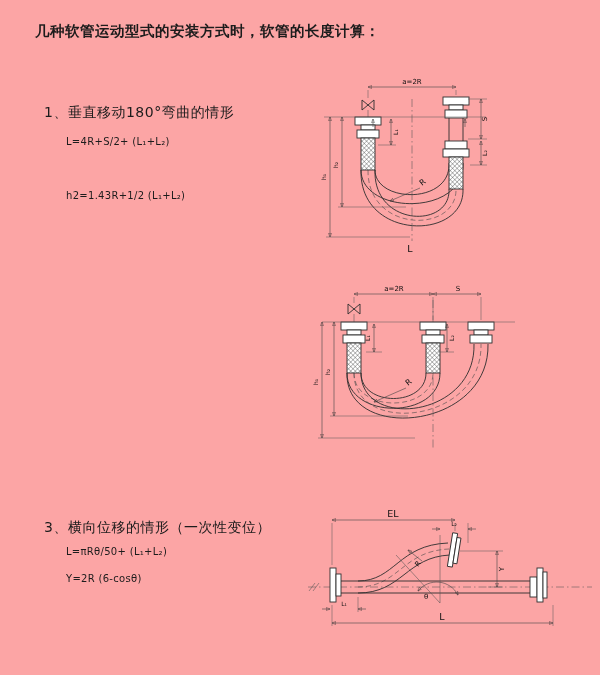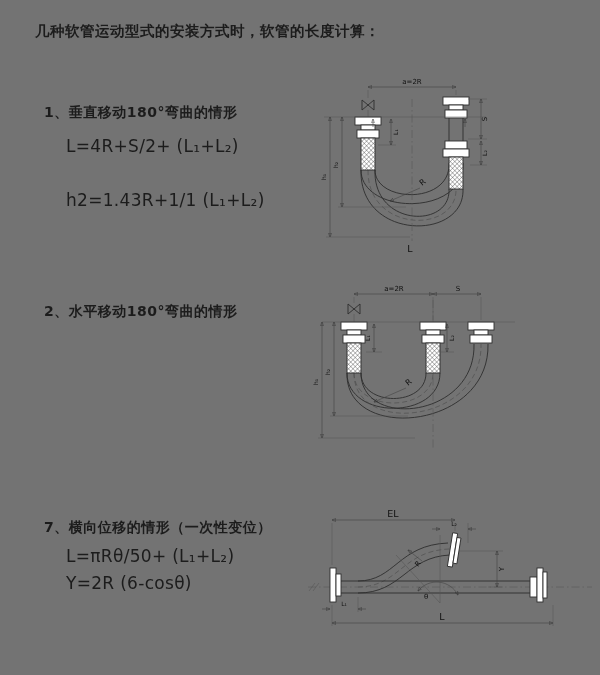--- a/index.html
+++ b/index.html
@@ -1,20 +1,20 @@
 <!DOCTYPE html>
 <html><head>
 <meta charset="utf-8">
 <style>
   html,body{margin:0;padding:0;background:#fff;}
-  .page{position:relative;width:600px;height:675px;background:#737373;overflow:hidden;
+  .page{position:relative;width:600px;height:675px;background:#fca5a5;overflow:hidden;
         font-family:"DejaVu Sans","Liberation Sans",sans-serif;color:#1c1c1c;}
   .title{position:absolute;left:35px;top:22px;font-size:14.5px;font-weight:bold;letter-spacing:.5px;}
-  .sec-heading{position:absolute;left:44px;font-size:14px;font-weight:bold;letter-spacing:.5px;text-align:right;}
-  .formula{position:absolute;left:66px;font-size:17px;letter-spacing:.3px;text-align:right;}
+  .sec-heading{position:absolute;left:44px;font-size:14px;font-weight:normal;letter-spacing:.5px;text-align:right;}
+  .formula{position:absolute;left:66px;font-size:10px;letter-spacing:.3px;text-align:right;}
   svg.diag{position:absolute;}
   svg line,svg path{stroke:#2e2e2e;fill:none;}
   .draw{stroke:#2e2e2e;stroke-width:.9;fill:none;}
   rect.draw{fill:#ffffff;}
   .braid1{fill:url(#hb1);stroke:#2e2e2e;stroke-width:.9;}
   .braid2{fill:url(#hb2);stroke:#2e2e2e;stroke-width:.9;}
   .dim{stroke:#444;stroke-width:.6;}
   .ext{stroke:#555;stroke-width:.5;}
   .thin{stroke:#555;stroke-width:.55;}
   .cl{stroke:#555;stroke-width:.55;stroke-dasharray:8 3 1.5 3;}
@@ -25,21 +25,21 @@
 </style>
 </head>
 <body>
 
 <div class="page">
 
   <div class="title">几种软管运动型式的安装方式时，软管的长度计算：</div>
 
   <div class="sec-heading" style="top:104px">1、垂直移动180°弯曲的情形</div>
   <div class="formula" style="top:136px">L=4R+S/2+ (L₁+L₂)</div>
-  <div class="formula" style="top:190px">h2=1.43R+1/1 (L₁+L₂)</div>
+  <div class="formula" style="top:190px">h2=1.43R+1/2 (L₁+L₂)</div>
 
   <svg class="diag" style="left:310px;top:75px" width="280" height="180" viewBox="0 0 280 180">
     <defs>
       <marker id="ar1" viewBox="0 0 10 10" refX="9" refY="5" markerWidth="7" markerHeight="7" orient="auto-start-reverse">
         <path d="M0,1.5 L10,5 L0,8.5 z" fill="#333" stroke="none"></path>
       </marker>
       <pattern id="hb1" width="3.2" height="3.2" patternUnits="userSpaceOnUse" patternTransform="rotate(45)">
         <rect width="3.2" height="3.2" fill="#fff"></rect>
         <line x1="0" y1="0" x2="0" y2="3.2" stroke="#666" stroke-width=".6"></line>
         <line x1="0" y1="0" x2="3.2" y2="0" stroke="#666" stroke-width=".6"></line>
@@ -107,21 +107,20 @@
       <path class="dim" d="M63,52 L63,44" marker-end="url(#ar1)"></path>
       <path class="dim" d="M155,52 L155,44" marker-end="url(#ar1)"></path>
 
       <path class="dim" d="M110,113 L80,126" marker-end="url(#ar1)"></path>
       <text class="t8" x="112" y="111" transform="rotate(-38 112,111)">R</text>
 
       <text class="t9 mid" x="100" y="177">L</text>
     </g>
   </svg>
 
-  <div class="sec-heading" style="top:303px">2、水平移动180°弯曲的情形</div>
 
   <svg class="diag" style="left:310px;top:280px" width="280" height="175" viewBox="0 0 280 175">
     <defs>
       <marker id="ar2" viewBox="0 0 10 10" refX="9" refY="5" markerWidth="7" markerHeight="7" orient="auto-start-reverse">
         <path d="M0,1.5 L10,5 L0,8.5 z" fill="#333" stroke="none"></path>
       </marker>
       <pattern id="hb2" width="3.2" height="3.2" patternUnits="userSpaceOnUse" patternTransform="rotate(45)">
         <rect width="3.2" height="3.2" fill="#fff"></rect>
         <line x1="0" y1="0" x2="0" y2="3.2" stroke="#666" stroke-width=".6"></line>
         <line x1="0" y1="0" x2="3.2" y2="0" stroke="#666" stroke-width=".6"></line>
@@ -185,21 +184,21 @@
 
       <line class="ext" x1="128" y1="72" x2="144" y2="72"></line>
       <line class="dim" x1="137" y1="44" x2="137" y2="72" marker-start="url(#ar2)" marker-end="url(#ar2)"></line>
       <text class="t6 mid" x="144" y="58" transform="rotate(-90 144,58)">L₂</text>
 
       <path class="dim" d="M96,108 L64,122" marker-end="url(#ar2)"></path>
       <text class="t8" x="98" y="106" transform="rotate(-38 98,106)">R</text>
     </g>
   </svg>
 
-  <div class="sec-heading" style="top:519px">7、横向位移的情形（一次性变位）</div>
+  <div class="sec-heading" style="top:519px">3、横向位移的情形（一次性变位）</div>
   <div class="formula" style="top:546px">L=πRθ/50+ (L₁+L₂)</div>
   <div class="formula" style="top:573px">Y=2R (6-cosθ)</div>
 
   <svg class="diag" style="left:300px;top:505px" width="300" height="140" viewBox="0 0 300 140">
     <defs>
       <marker id="ar3" viewBox="0 0 10 10" refX="9" refY="5" markerWidth="7" markerHeight="7" orient="auto-start-reverse">
         <path d="M0,1.5 L10,5 L0,8.5 z" fill="#333" stroke="none"></path>
       </marker>
     </defs>
 

